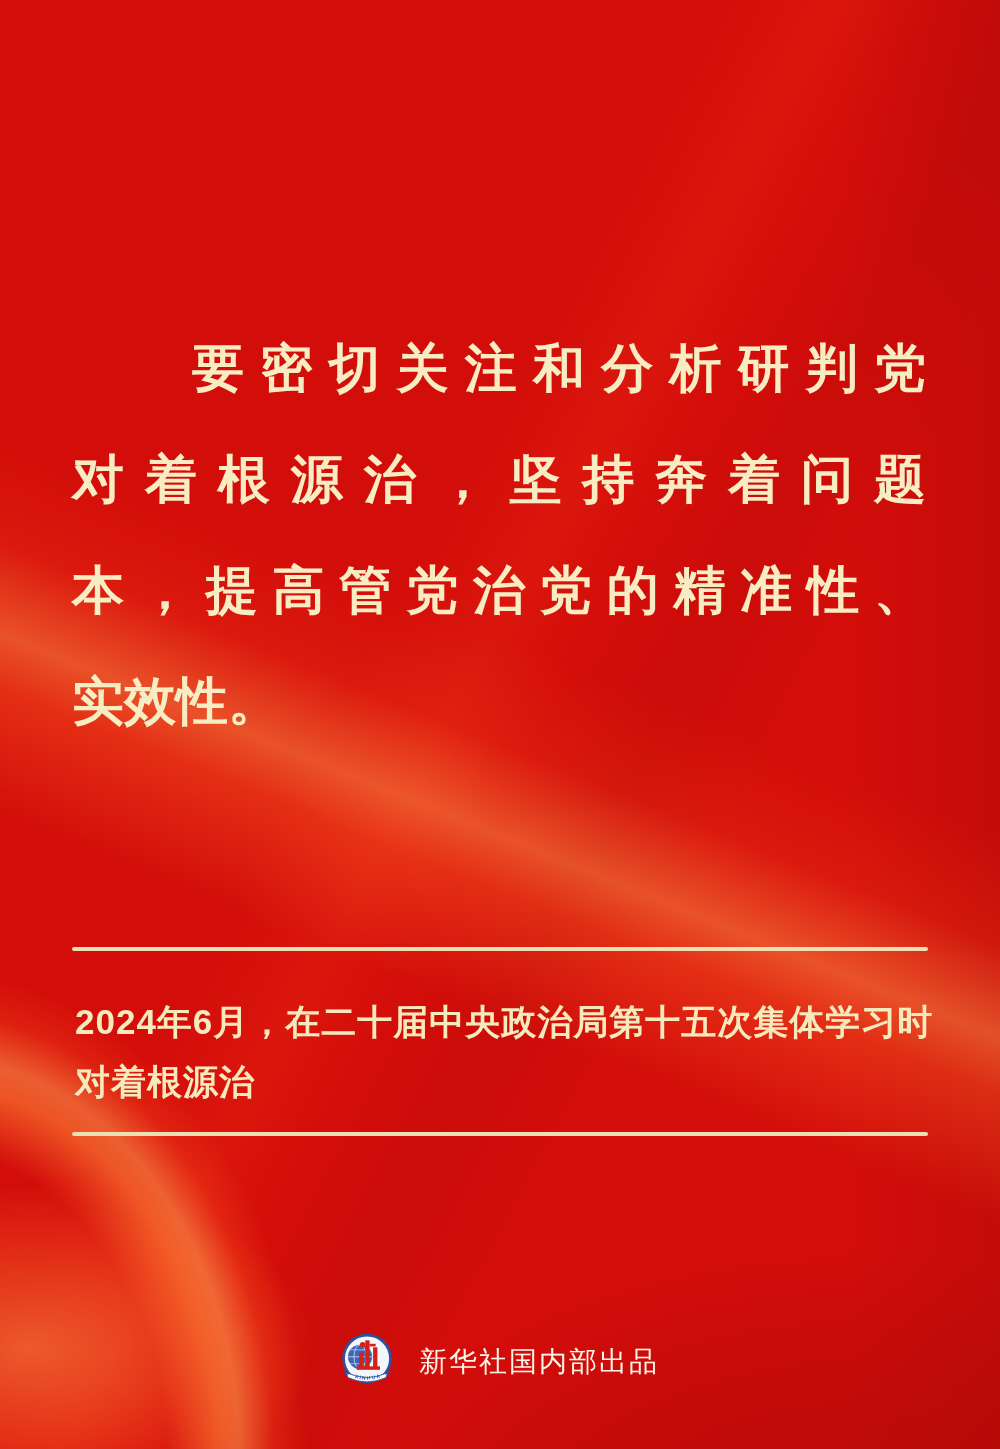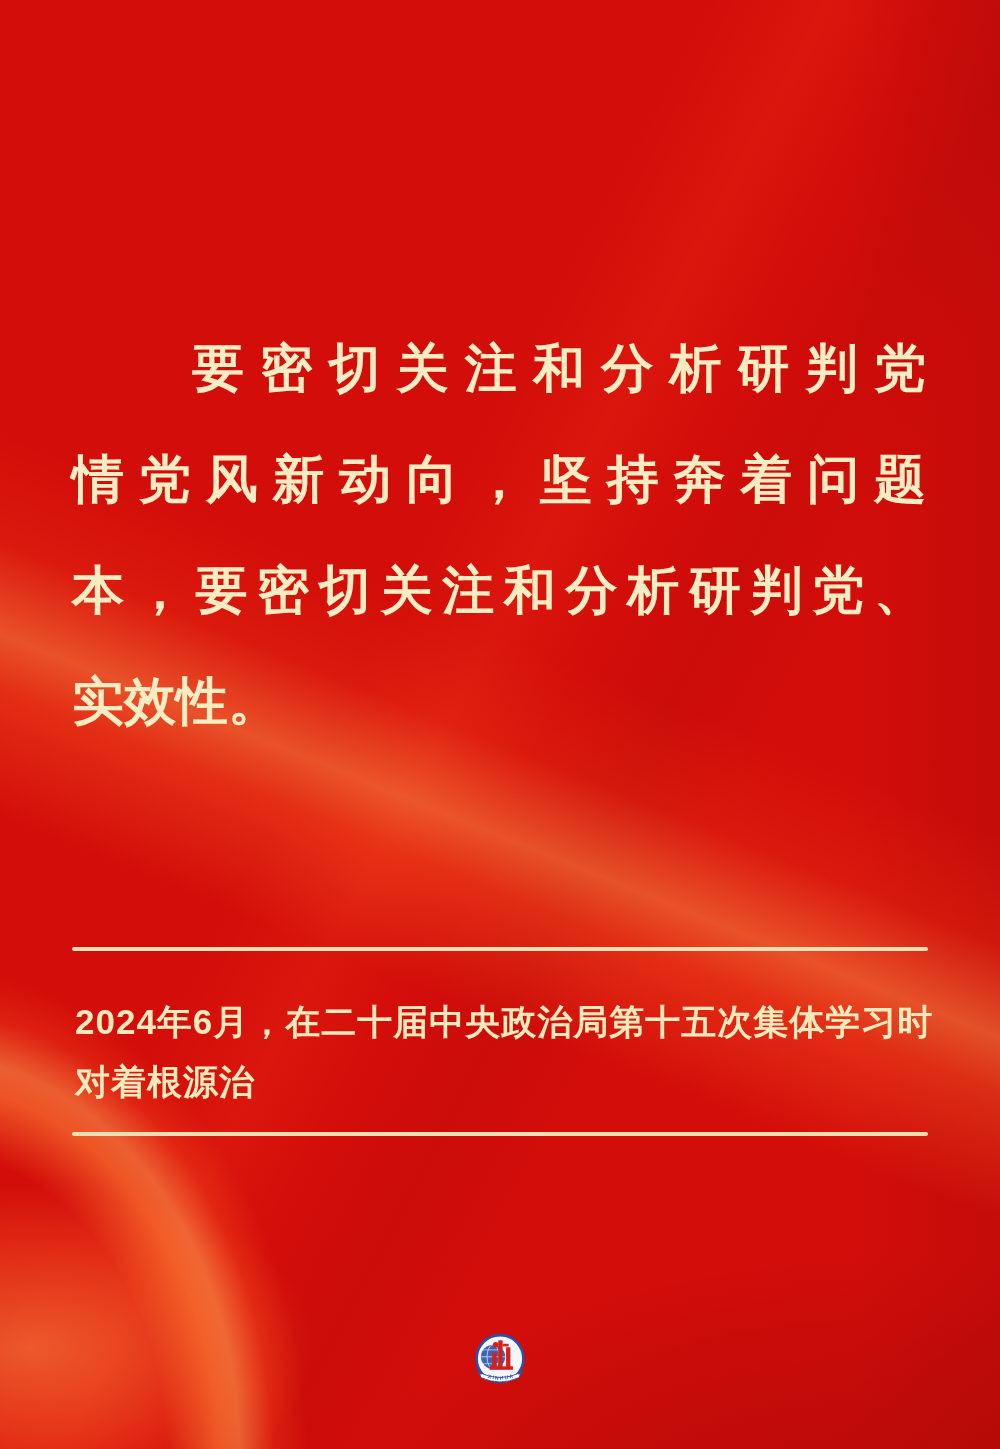--- a/index.html
+++ b/index.html
@@ -75,22 +75,22 @@
     white-space:nowrap;
   }
 </style>
 </head>
 <body>
 
 <div class="poster">
 
   <div class="quote">
     <div class="qline first">要密切关注和分析研判党</div>
-    <div class="qline">情党风新动向，坚持奔着问题</div>
-    <div class="qline">本，要密切关注和分析研判党、</div>
+    <div class="qline">对着根源治，坚持奔着问题</div>
+    <div class="qline">本，提高管党治党的精准性、</div>
     <div class="qline last">实效性。</div>
   </div>
 
   <div class="divider divider-top"></div>
 
   <div class="attribution">
     <div class="aline">2024年6月，在二十届中央政治局第十五次集体学习时</div>
     <div class="aline">对着根源治</div>
   </div>
 
@@ -121,15 +121,16 @@
       <g>
         <path d="M6 47 Q30 59 54 47 L52 53 Q30 63 8 53 Z" fill="#ffffff" stroke="#2a52a2" stroke-width="1"></path>
         <path id="bannerArc" d="M10 51 Q30 60 50 51" fill="none"></path>
         <text font-size="6" font-weight="bold" fill="#2a52a2" font-family="Liberation Sans, DejaVu Sans, sans-serif" letter-spacing="1.5">
           <textPath href="#bannerArc" startOffset="6">XINHUA</textPath>
         </text>
         <line x1="2" y1="46" x2="9" y2="49" stroke="#2a52a2" stroke-width="1.4"></line>
         <line x1="58" y1="46" x2="51" y2="49" stroke="#2a52a2" stroke-width="1.4"></line>
       </g>
     </svg>
+    <span class="publisher">新华社国内部出品</span>
   </div>
 
 </div>
 
 </body></html>

